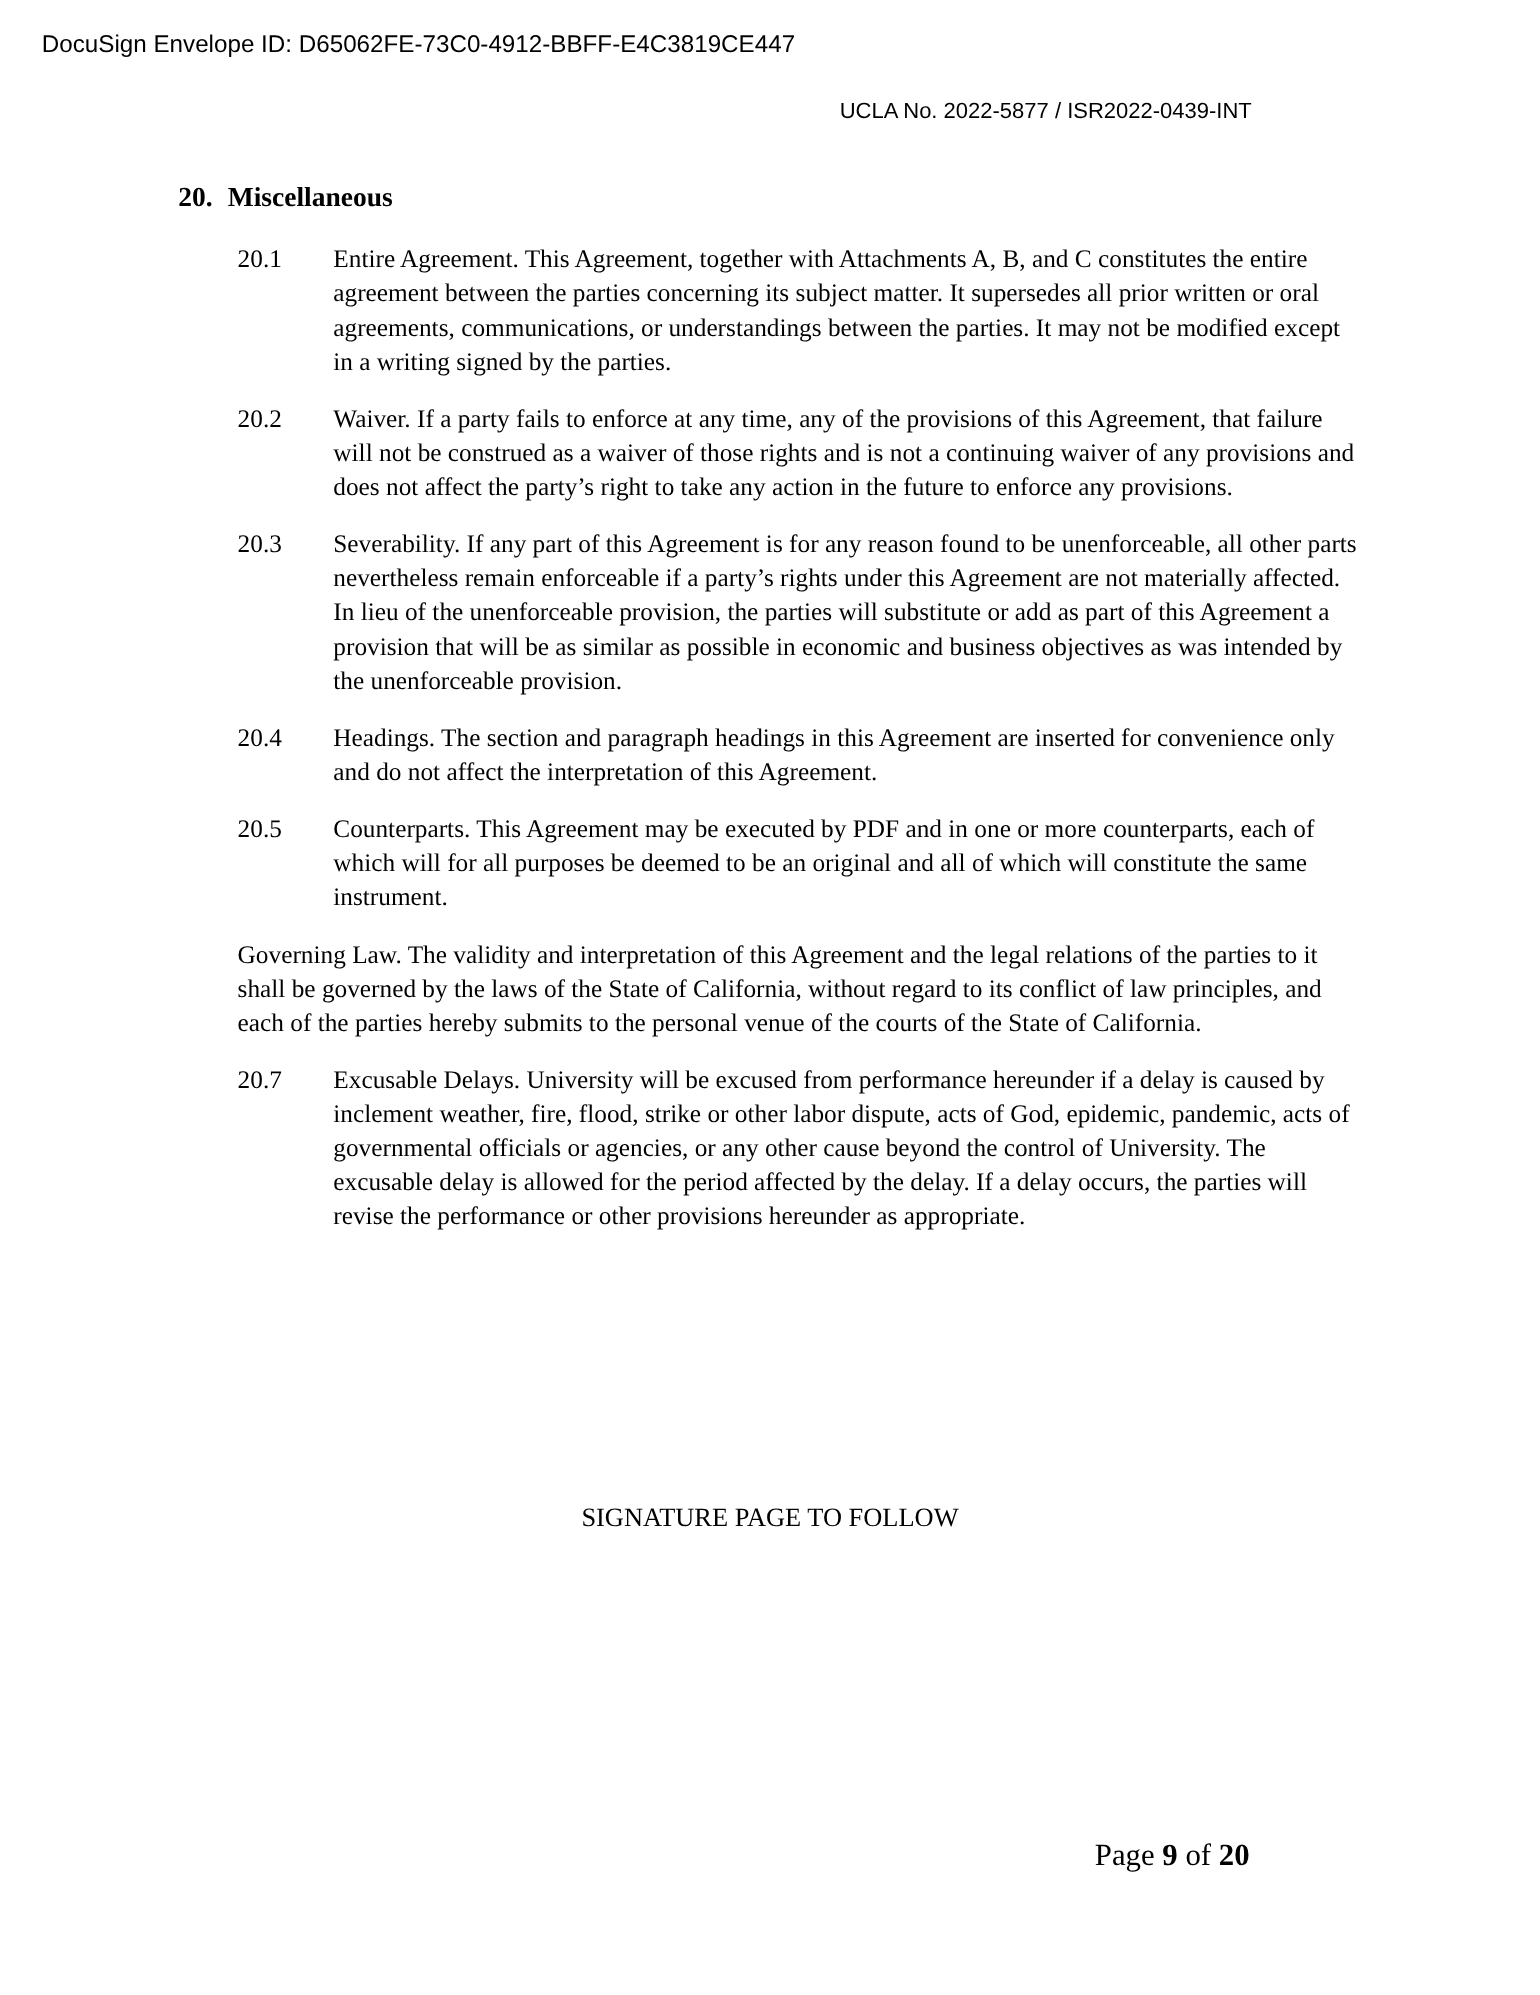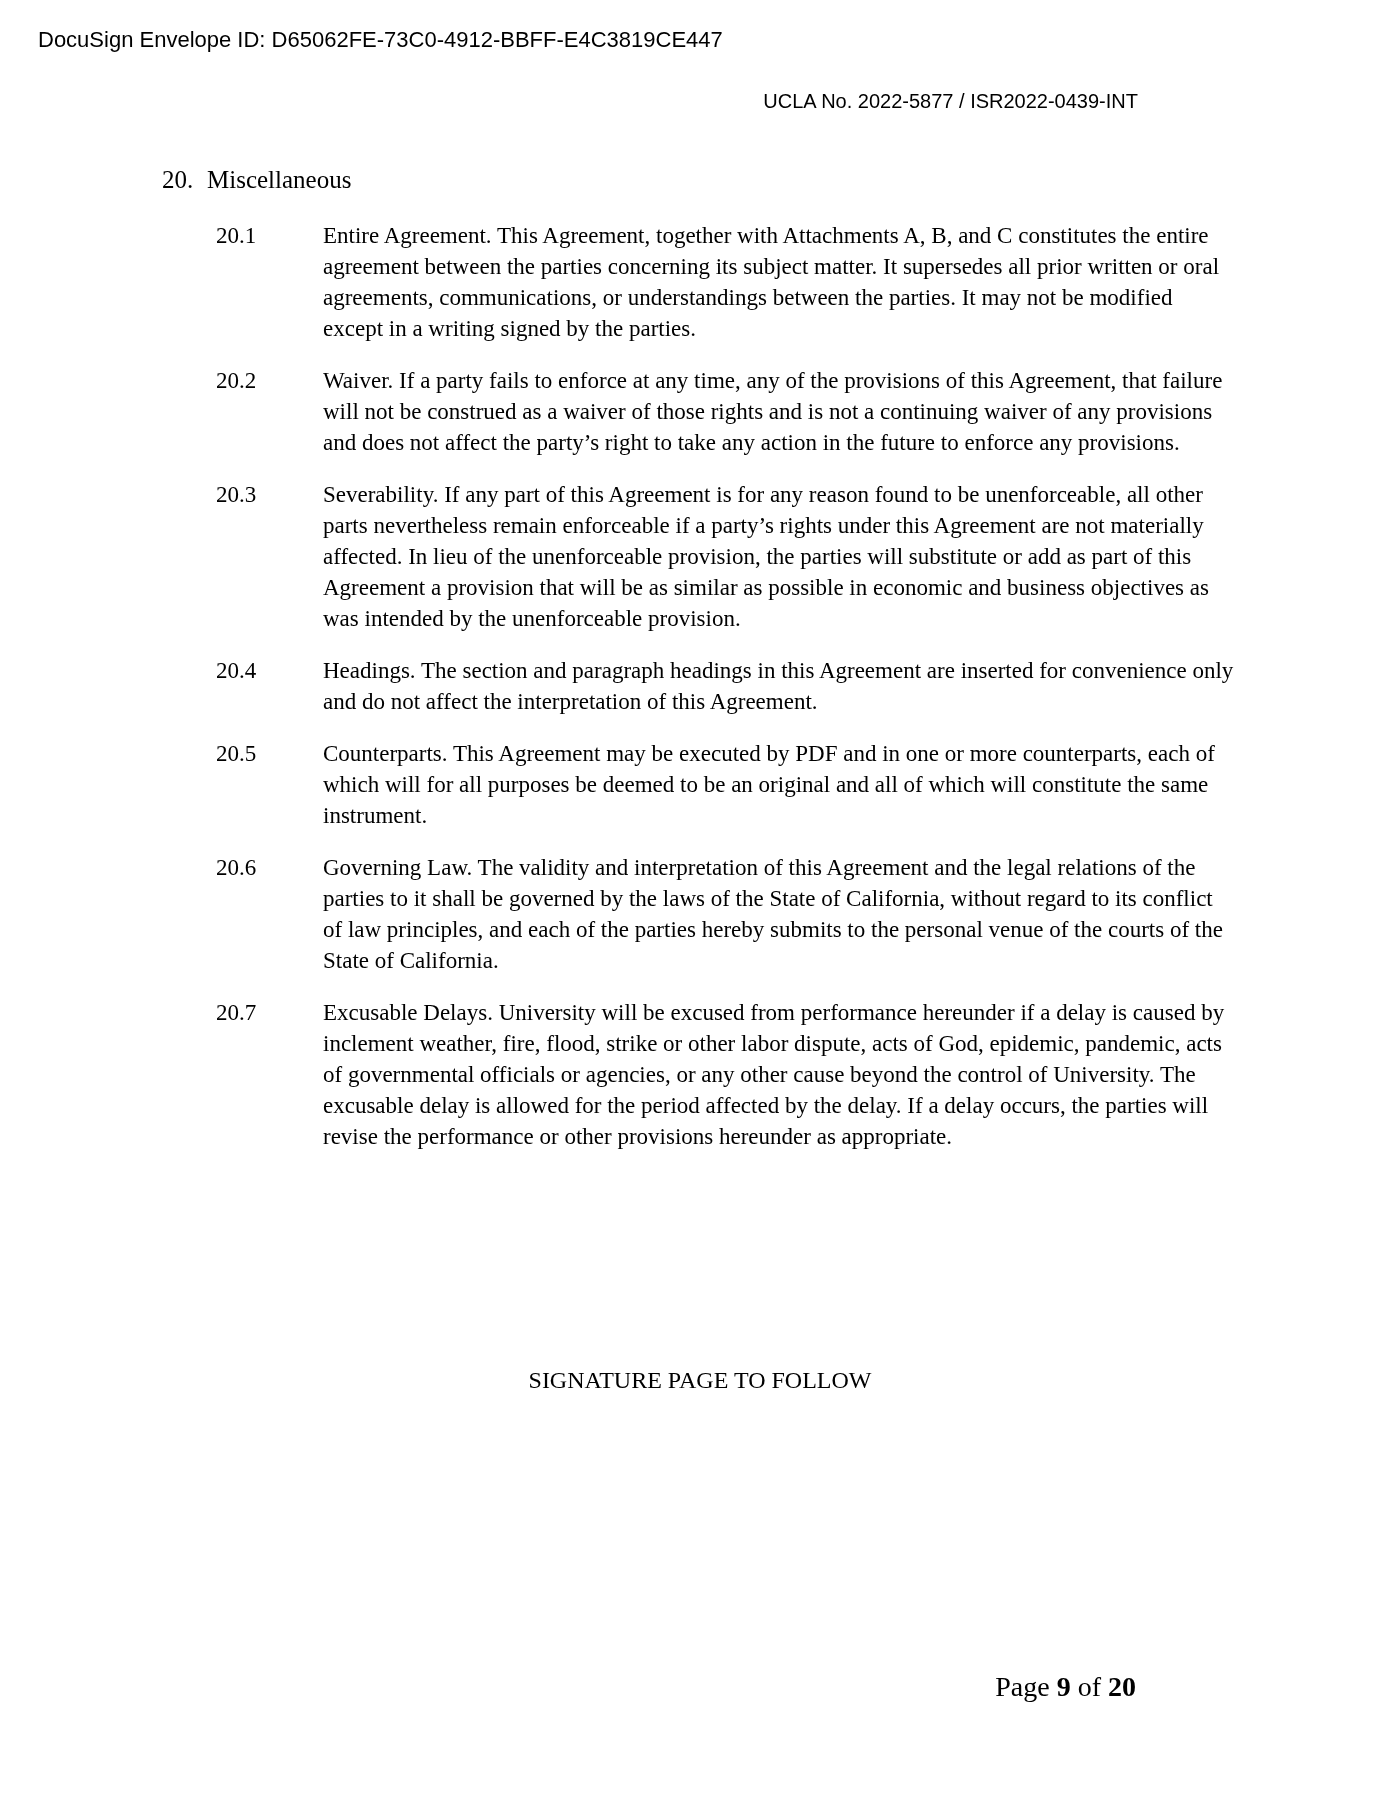--- a/index.html
+++ b/index.html
@@ -28,41 +28,40 @@
     font-family:"Liberation Sans",sans-serif;
     font-size:20px;
     line-height:23px;
     white-space:nowrap;
   }
   .section-heading{
     position:absolute;
     left:162px;
     top:166px;
     font-size:25px;
-    font-weight:normal;
+    font-weight:bold;
     line-height:28px;
     white-space:nowrap;
   }
   .section-heading .sec-num{
     display:inline-block;
     width:45px;
   }
   .clauses{
     position:absolute;
     left:216px;
     top:220px;
     width:1021px;
     font-size:23px;
     line-height:31px;
     text-align:left;
   }
   .clause{
     display:flex;
     margin-bottom:21px;
-    gap:20px;
   }
   .clause-num{
     flex:0 0 87px;
   }
   .clause-body{
     flex:1;
   }
   .clause-title{
     font-weight:normal;
     text-align:right;
@@ -122,21 +121,20 @@
       <div class="clause-num">20.4</div>
       <div class="clause-body"><span class="clause-title">Headings.</span><span> The section and paragraph headings in this Agreement are inserted for convenience only and do not affect the interpretation of this Agreement.</span></div>
     </div>
 
     <div class="clause">
       <div class="clause-num">20.5</div>
       <div class="clause-body"><span class="clause-title">Counterparts.</span><span> This Agreement may be executed by PDF and in one or more counterparts, each of which will for all purposes be deemed to be an original and all of which will constitute the same instrument.</span></div>
     </div>
 
     <div class="clause">
-      <div class="clause-num">20.6</div>
       <div class="clause-body"><span class="clause-title">Governing Law</span><span>. The validity and interpretation of this Agreement and the legal relations of the parties to it shall be governed by the laws of the State of California, without regard to its conflict of law principles, and each of the parties hereby submits to the personal venue of the courts of the State of California.</span></div>
     </div>
 
     <div class="clause">
       <div class="clause-num">20.7</div>
       <div class="clause-body"><span class="clause-title">Excusable Delays.</span><span> University will be excused from performance hereunder if a delay is caused by inclement weather, fire, flood, strike or other labor dispute, acts of God, epidemic, pandemic, acts of governmental officials or agencies, or any other cause beyond the control of University. The excusable delay is allowed for the period affected by the delay. If a delay occurs, the parties will revise the performance or other provisions hereunder as appropriate.</span></div>
     </div>
 
   </div>
 

